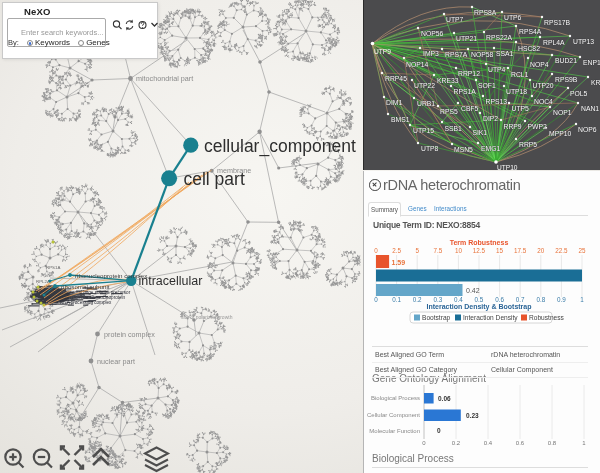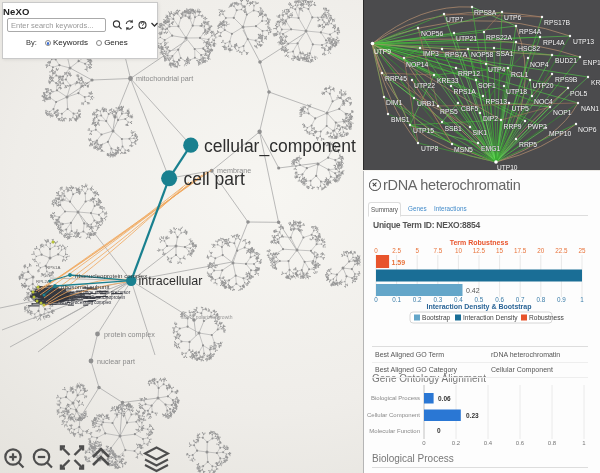--- a/index.html
+++ b/index.html
@@ -2,24 +2,24 @@
 <html><head>
 <meta charset="utf-8">
 <style>
 * { margin:0; padding:0; box-sizing:border-box; }
 body { font-family:"Liberation Sans", sans-serif; }
 #app { position:relative; width:600px; height:473px; overflow:hidden;
   background:radial-gradient(ellipse at 45% 40%, #f7f6f2 0%, #efede9 55%, #e2e0da 100%); }
 #canvas { position:absolute; left:0; top:0; }
 #search { position:absolute; left:2px; top:2px; width:156px; height:57px;
   background:#fff; border:1px solid #c9c9c9; box-shadow:1px 1px 3px rgba(0,0,0,.08); }
-#search .title { font-size:9.5px; font-weight:bold; color:#222; margin:3px 0 0 0; letter-spacing:.2px;}
-#search input { position:absolute; left:4px; top:15px; width:99px; height:14px; border:1px solid #aaa;
-  border-radius:2px; font-size:7.5px; color:#999; padding-left:3px; font-family:"Liberation Sans",sans-serif;}
-#search .by { position:absolute; left:23px; top:35px; font-size:7.5px; color:#333; }
+#search .title { font-size:9.5px; font-weight:bold; color:#222; margin:3px 0 0 21px; letter-spacing:.2px;}
+#search input { position:absolute; left:4px; top:15px; width:99px; height:29px; border:1px solid #aaa;
+  border-radius:2px; font-size:7.5px; color:#999; padding-left:13px; font-family:"Liberation Sans",sans-serif;}
+#search .by { position:absolute; left:5px; top:35px; font-size:7.5px; color:#333; }
 .radio { display:inline-block; width:6px; height:6px; border:1px solid #888; border-radius:50%;
   vertical-align:-1px; margin:0 2px 0 6px; position:relative;}
 .radio.sel::after { content:""; position:absolute; left:1px; top:1px; width:2.5px; height:2.5px;
   border-radius:50%; background:#3a6cd4; }
 #netpanel { position:absolute; left:363px; top:0; width:237px; height:170px; background:#4b4b4d;
   border-left:1px solid #2a2a2a; }
 #detail { position:absolute; left:363px; top:171px; width:237px; height:302px; background:#fdfdfd;
   border-left:1px solid #b5b5b5;}
 #dtitle { position:absolute; left:383px; top:177px; font-size:14.5px; color:#666; letter-spacing:-0.3px; }
 #dclose { position:absolute; left:369px; top:179px; width:11.5px; height:11.5px; border:1.4px solid #3d3d3d;

